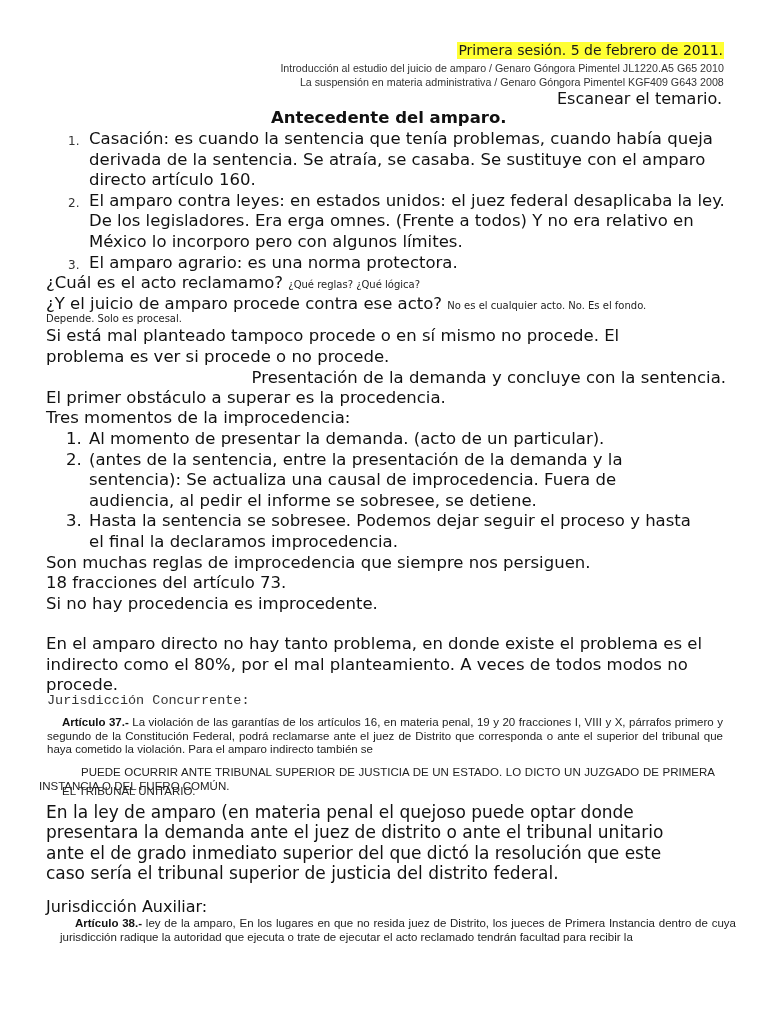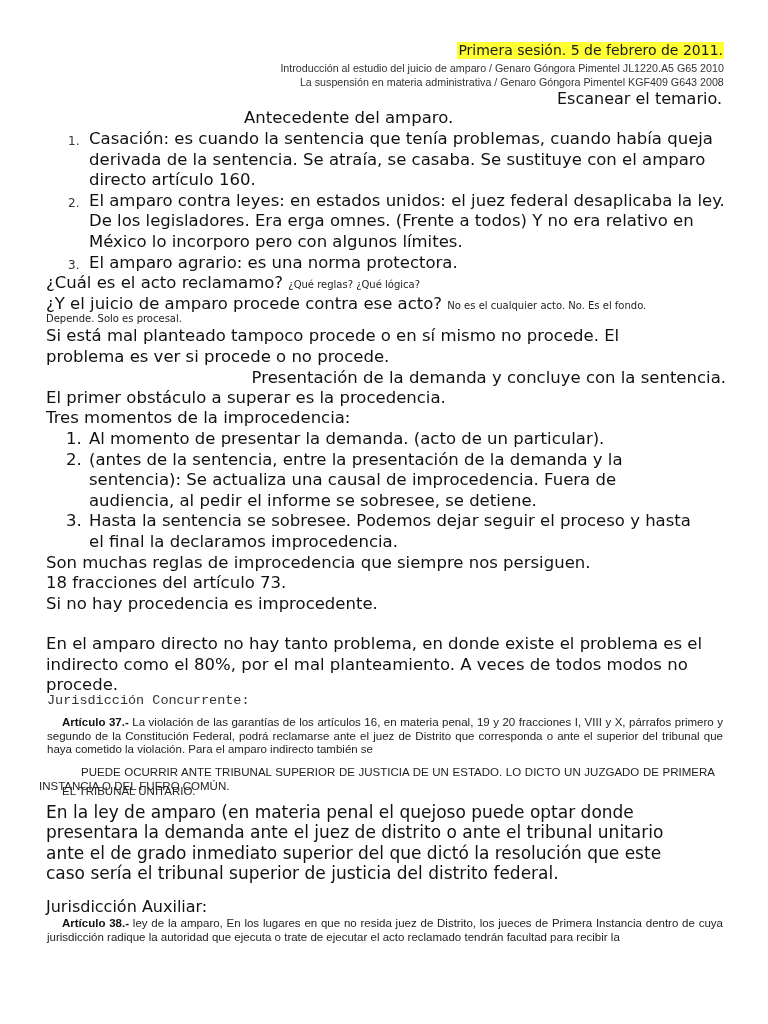--- a/index.html
+++ b/index.html
@@ -8,21 +8,21 @@
     .abs { position: absolute; white-space: nowrap; }
     .sans { font-family: "DejaVu Sans", sans-serif; }
     .narrow { font-family: "Liberation Sans", sans-serif; }
     .mono { font-family: "Liberation Mono", monospace; }
 
     .session { right: 44px; top: 42px; font-size: 14px; color: #1a1a1a; background: #ffff33; padding: 0 1px; line-height: 17px; }
     .ref { right: 44px; font-size: 11.5px; color: #333; line-height: 14px; transform: scaleX(0.93); transform-origin: right; }
     .ref1 { top: 61px; }
     .ref2 { top: 75px; }
     .scan { right: 46px; top: 89px; font-size: 16px; line-height: 20px; }
-    .title { left: 244px; top: 108px; font-size: 16.5px; font-weight: normal; line-height: 20px; }
+    .title { left: 271px; top: 108px; font-size: 16.5px; font-weight: bold; line-height: 20px; }
 
     .body-text { font-size: 16.5px; line-height: 20.6px; color: #111; }
     .ol1 { left: 68px; top: 129px; width: 660px; }
     .ol1 .item { position: relative; padding-left: 21px; }
     .ol1 .num { position: absolute; left: 0; top: 2px; font-size: 12px; color: #333; }
 
     .small { font-size: 10px; color: #222; }
     .para { left: 46px; width: 680px; }
 
     .ol2 { left: 66px; width: 660px; }
@@ -101,17 +101,17 @@
 
   <div class="abs narrow article" style="top: 716px; white-space: normal; text-indent: 15px;">
     <b>Artículo 37.-</b><span> La violación de las garantías de los artículos 16, en materia penal, 19 y 20 fracciones I, VIII y X, párrafos primero y segundo de la Constitución Federal, podrá reclamarse ante el juez de Distrito que corresponda o ante el superior del tribunal que haya cometido la violación. Para el amparo indirecto también se</span>
   </div>
   <div class="abs narrow caps" style="top: 757px; left: 39px; width: 676px; white-space: normal; text-indent: 42px; text-align: justify; margin-top: 9px;">PUEDE OCURRIR ANTE TRIBUNAL SUPERIOR DE JUSTICIA DE UN ESTADO. LO DICTO UN JUZGADO DE PRIMERA INSTANCIA O DEL FUERO COMÚN.</div>
   <div class="abs narrow caps" style="top: 785px; left: 62px;">EL TRIBUNAL UNITARIO.</div>
 
   <div class="abs sans body-text para" style="top: 802px; white-space: normal; width: 650px; font-size: 17px; line-height: 20.4px;">En la ley de amparo (en materia penal el quejoso puede optar donde presentara la demanda ante el juez de distrito o ante el tribunal unitario ante el de grado inmediato superior del que dictó la resolución que este caso sería el tribunal superior de justicia del distrito federal.</div>
 
   <div class="abs sans aux-head">Jurisdicción Auxiliar:</div>
-  <div class="abs narrow article" style="top: 917px; white-space: normal; text-indent: 15px;">
+  <div class="abs narrow article" style="top: 917px; white-space: normal; text-indent: 15px; margin-left: 13px;">
     <b>Artículo 38.-</b><span> ley de la amparo, En los lugares en que no resida juez de Distrito, los jueces de Primera Instancia dentro de cuya jurisdicción radique la autoridad que ejecuta o trate de ejecutar el acto reclamado tendrán facultad para recibir la</span>
   </div>
 
 </div>
 
 </body></html>

